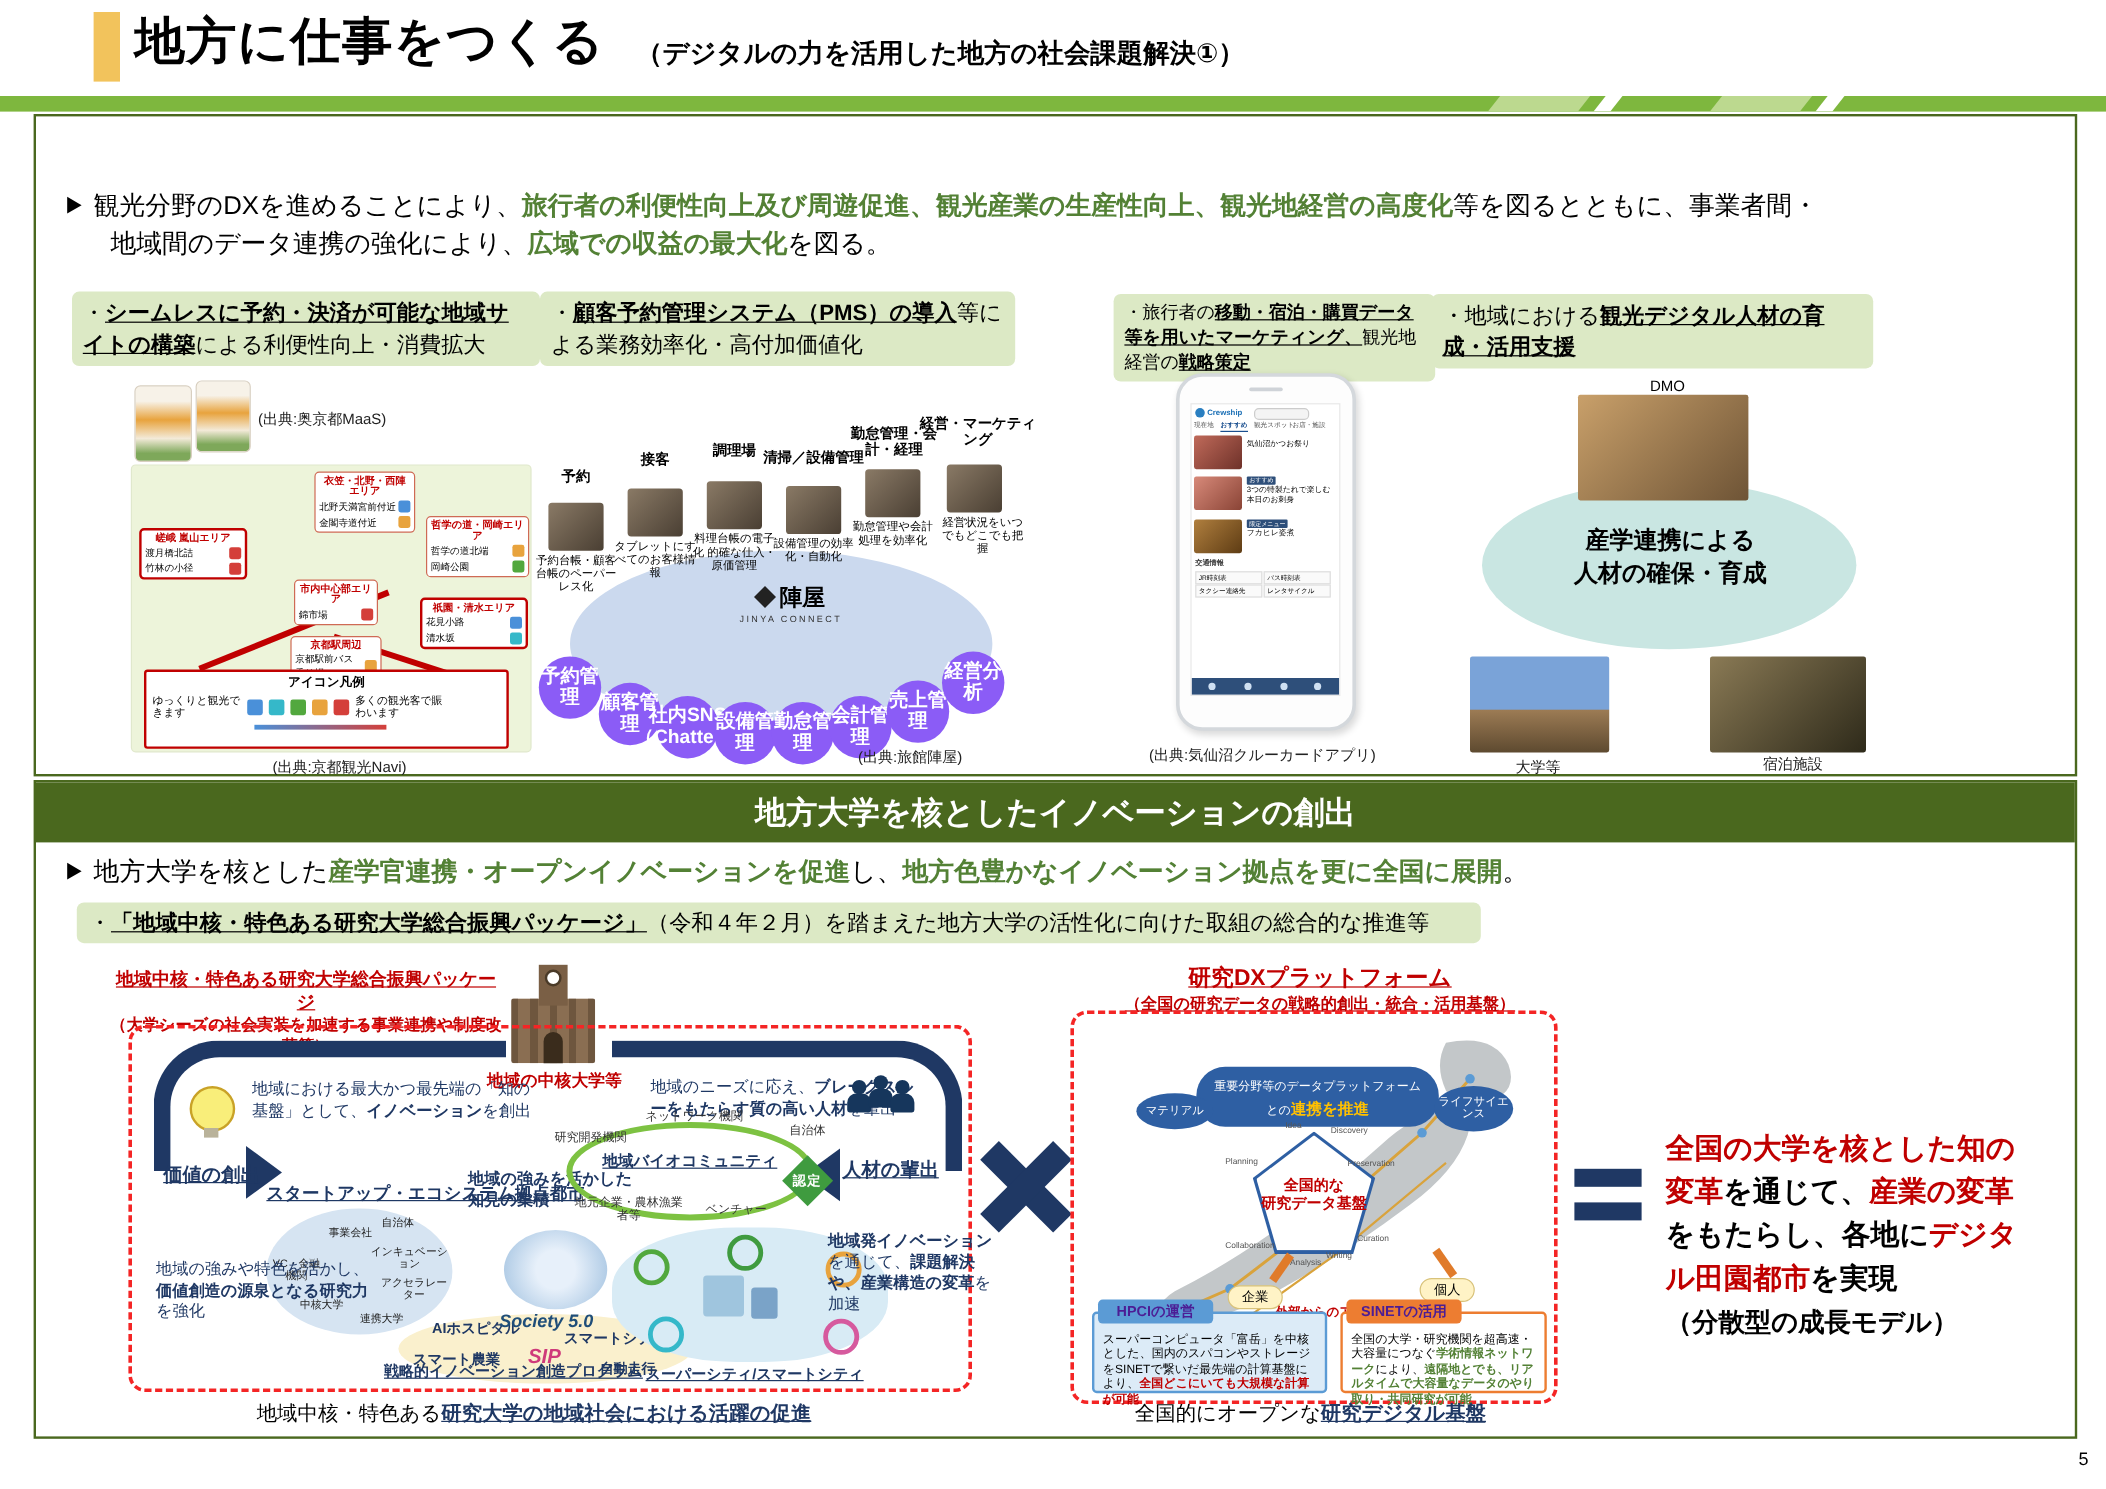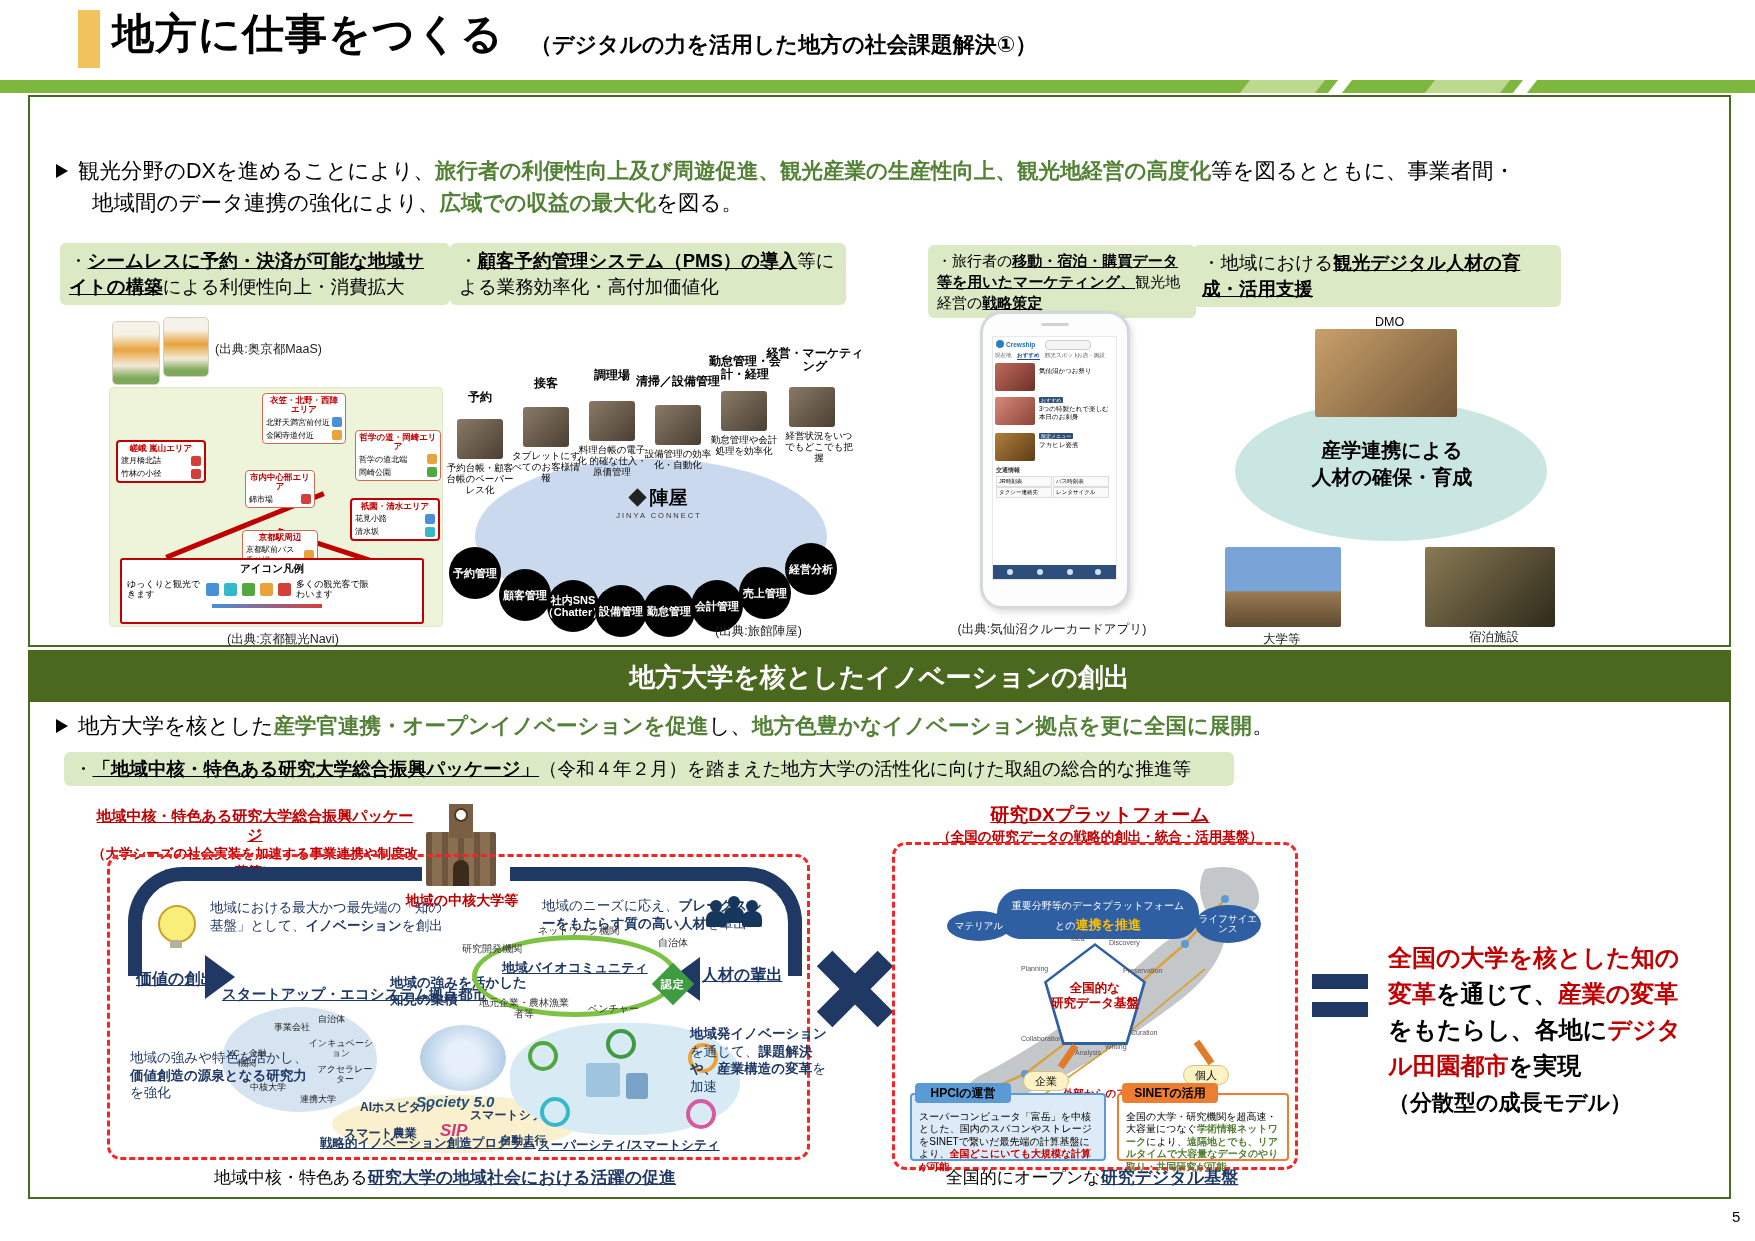--- a/index.html
+++ b/index.html
@@ -38,21 +38,21 @@
   .spot{display:flex;justify-content:space-between;align-items:center;margin-top:2px;gap:2px}
   .badge{width:10px;height:10px;border-radius:2px;flex:0 0 auto}
   .redline{position:absolute;background:#c00000;height:5px}
   .legend{position:absolute;background:#fff;border:2.5px solid #c00000;border-radius:3px;font-size:9px;padding:2px 5px}
   .thumb{position:absolute;border:1px solid #d8cfc0;border-radius:5px;background:linear-gradient(180deg,#f7f2e8 20%,#e8a33d 45%,#f3ead8 70%,#7ea85a 90%)}
   
   .stepl{position:absolute;font-size:12px;font-weight:bold;text-align:center;line-height:1.1}
   .sphoto{position:absolute;width:46px;height:40px;border-radius:3px;background:linear-gradient(135deg,#8a7a66,#4a3f33)}
   .snote{position:absolute;font-size:9.5px;text-align:center;line-height:1.15;width:72px}
   .cloud{position:absolute;background:#cbd9ee;border-radius:50%}
-  .mod{position:absolute;width:52px;height:52px;border-radius:50%;background:#000000;color:#fff;font-size:11px;
+  .mod{position:absolute;width:52px;height:52px;border-radius:50%;background:#8b5cf6;color:#fff;font-size:16px;
        font-weight:bold;display:flex;align-items:center;justify-content:center;text-align:center;line-height:1.1;padding:2px;box-sizing:border-box}
   .diam{display:inline-block;width:13px;height:13px;background:#222;transform:rotate(45deg);margin-right:6px}
   
   .phone{position:absolute;width:144px;height:292px;background:#fdfdfd;border:3px solid #d4d8dc;border-radius:22px;box-shadow:2px 3px 6px rgba(0,0,0,.15)}
   .pscreen{position:absolute;left:9px;top:22px;width:123px;height:242px;border:1px solid #e8e8e8;background:#fff;overflow:hidden}
   .pcard-img{position:absolute;width:40px;height:28px;border-radius:2px;background:linear-gradient(135deg,#c06a5a,#6e3129)}
   .pbadge{position:absolute;background:#2e4f7a;color:#fff;font-size:5px;padding:0 2px;border-radius:1px}
   .ptxt{position:absolute;font-size:6.5px;line-height:1.2}
   .plink{position:absolute;border:1px solid #ddd;font-size:5.5px;padding:1px 2px;background:#fafafa;width:50px}
   
@@ -84,21 +84,21 @@
   .pfig:before{content:"";position:absolute;left:4px;top:-11px;width:12px;height:12px;border-radius:50%;background:#16365c}
   .xbar{position:absolute;left:-8px;top:24px;width:86px;height:22px;background:#1f3864}
   .eqbar{position:absolute;width:56px;height:15px;background:#1f3864}
   .banner{position:absolute;background:#2e5fa3;border-radius:24px;color:#fff;text-align:center;padding:5px 6px;line-height:1.25}
   .nell{position:absolute;background:#2e5fa3;border-radius:50%;color:#fff;display:flex;align-items:center;justify-content:center;text-align:center;font-size:9.5px;line-height:1.1}
   .pent-o{position:absolute;clip-path:polygon(50% 0,100% 38%,82% 100%,18% 100%,0 38%);background:#2e5fa3}
   .pent-i{position:absolute;left:3px;top:3px;right:3px;bottom:3px;clip-path:polygon(50% 0,100% 38%,82% 100%,18% 100%,0 38%);background:#fff}
   .cyc{position:absolute;font-size:7px;color:#555}
   .pill{position:absolute;background:#fff3c6;border:1px solid #d8c27a;border-radius:10px;font-size:11px;text-align:center;line-height:18px;height:18px}
   .ibox{position:absolute;border-radius:4px;font-size:10px;line-height:1.24;padding:16px 7px 4px 7px;box-sizing:border-box}
-  .ibox-h{position:absolute;height:20px;border-radius:4px;color:#000000;font-size:12px;font-weight:bold;text-align:center;line-height:20px}
+  .ibox-h{position:absolute;height:20px;border-radius:4px;color:#4c1d95;font-size:12px;font-weight:bold;text-align:center;line-height:20px}
   .cap17{position:absolute;font-size:17px;text-align:center}
   .summary{position:absolute;font-size:24px;font-weight:bold;line-height:1.5}
   
   .bldg{position:absolute}
   .bldg .body{position:absolute;left:4px;top:28px;width:70px;height:54px;background:#8a6e52;border-radius:2px;
     background-image:repeating-linear-gradient(90deg,#6e563e 0 6px,transparent 6px 16px)}
   .bldg .tower{position:absolute;left:27px;top:0;width:24px;height:34px;background:#7a5f45}
   .bldg .clock{position:absolute;left:32px;top:4px;width:14px;height:14px;border-radius:50%;background:#fff;border:2px solid #4a3a28;box-sizing:border-box}
   .bldg .door{position:absolute;left:31px;top:56px;width:16px;height:26px;background:#3a2c1c;border-radius:8px 8px 0 0}
 </style>
@@ -170,21 +170,21 @@
           <div class="t">哲学の道・岡崎エリア</div>
           <div class="spot">
               <span>哲学の道北端</span>
               <span class="badge" style="background:#e8a33d"></span>
             </div>
           <div class="spot">
               <span>岡崎公園</span>
               <span class="badge" style="background:#52a83e"></span>
             </div>
         </div>
-        <div class="kcard" style="left:135px;top:82px;width:62px">
+        <div class="kcard" style="left:135px;top:95px;width:62px">
           <div class="t">市内中心部エリア</div>
           <div class="spot">
               <span>錦市場</span>
               <span class="badge" style="background:#d43f3a"></span>
             </div>
         </div>
         <div class="kcard" style="left:132px;top:142px;width:68px">
           <div class="t">京都駅周辺</div>
           <div class="spot">
               <span>京都駅前バス乗り場</span>

